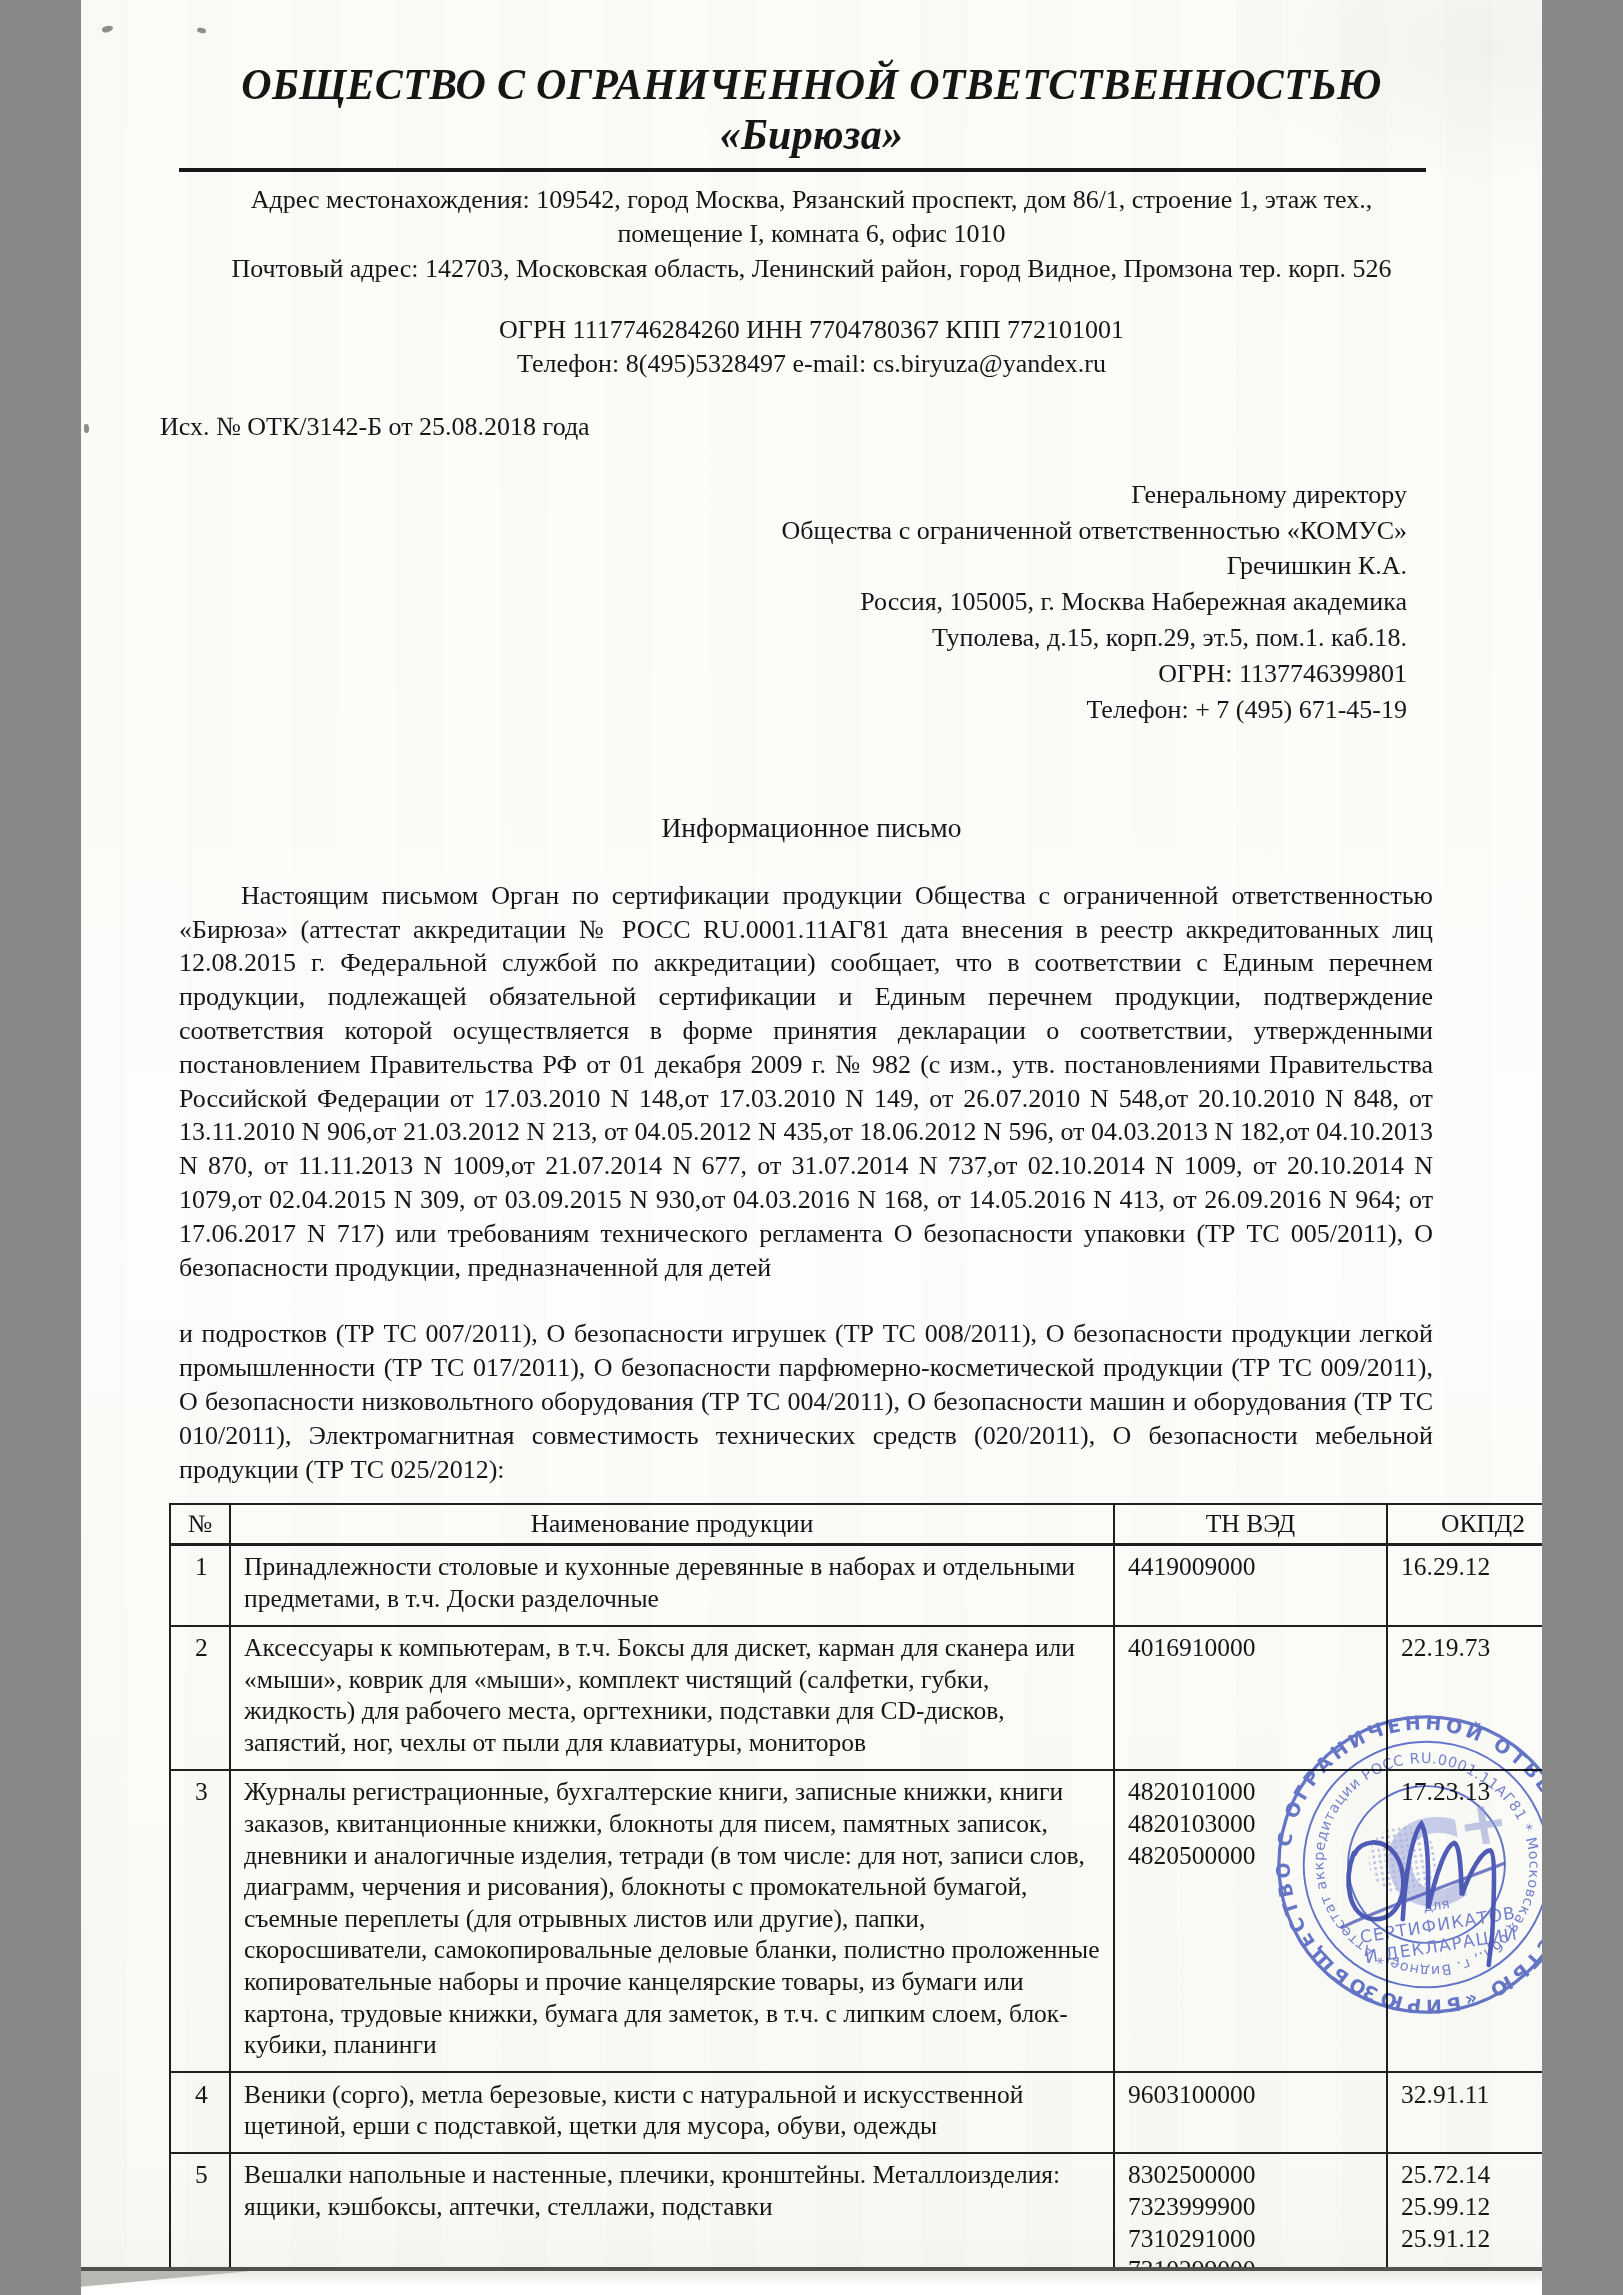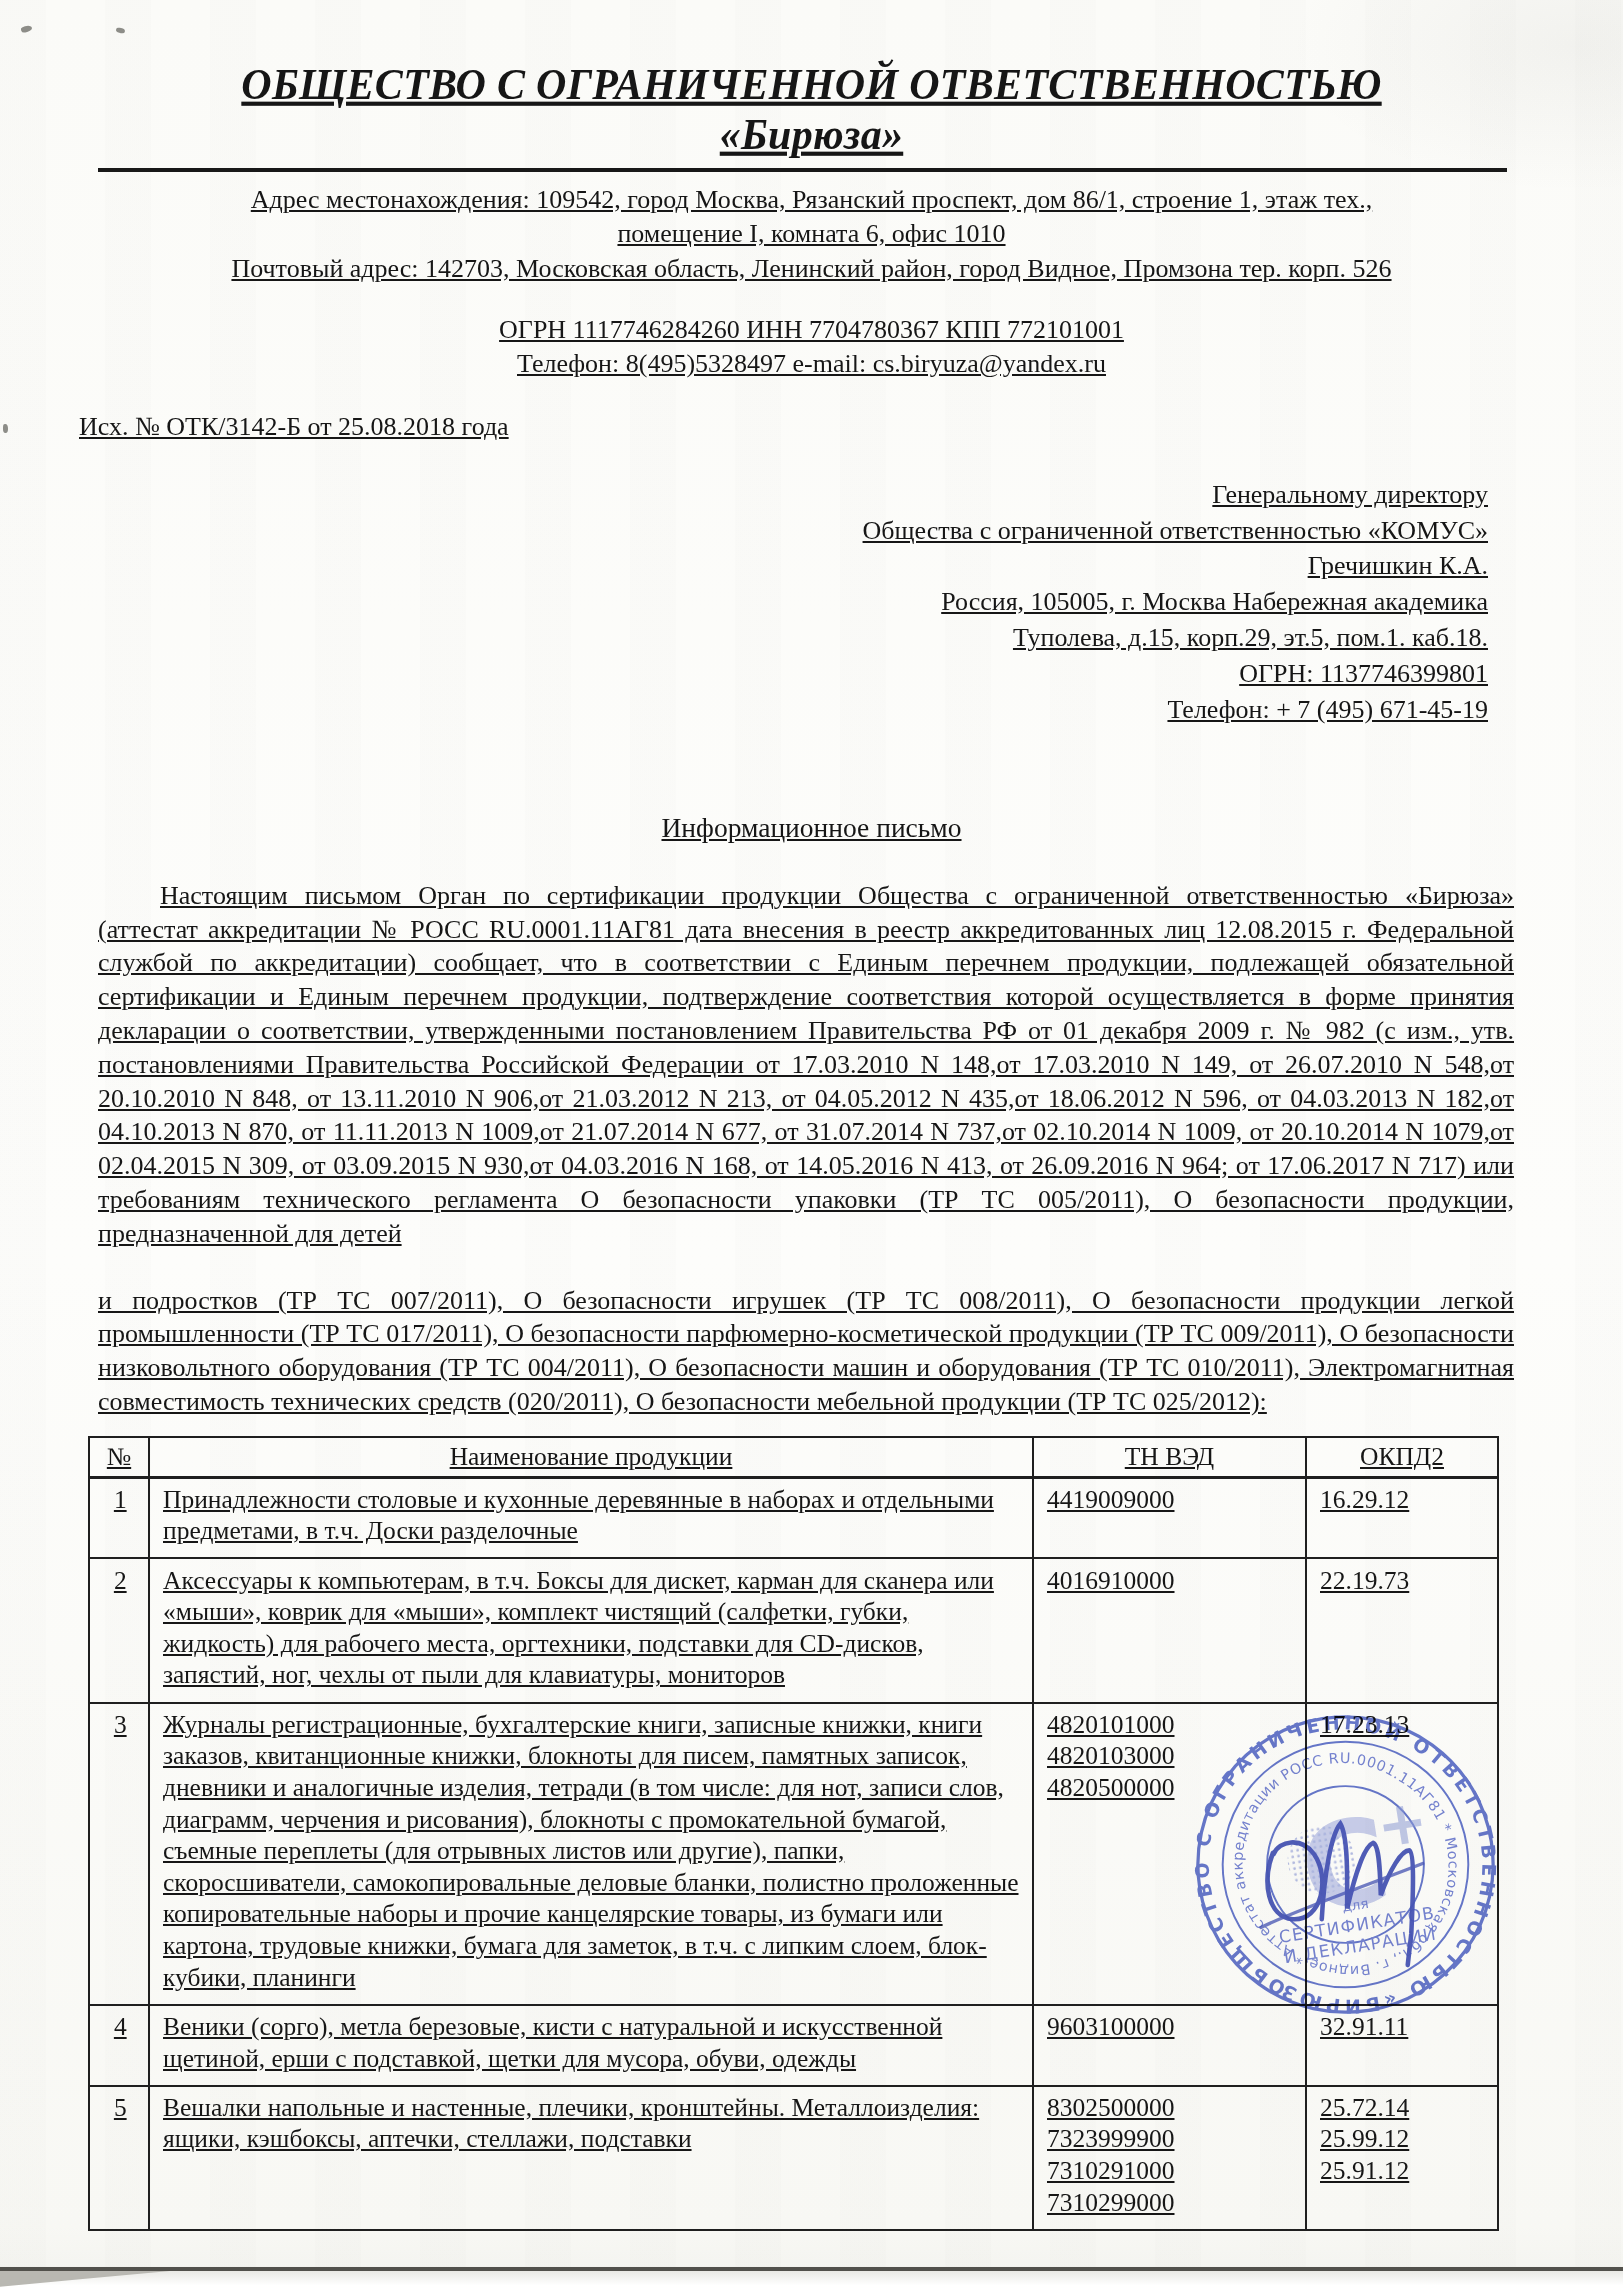--- a/index.html
+++ b/index.html
@@ -1,24 +1,23 @@
 <!DOCTYPE html>
 <html style="font-size:10.5px"><head>
 <meta charset="utf-8">
 <style>
   html,body{margin:0;padding:0;background:#888;}
   .page{
     position:relative;
-    width:1623px;height:2295px;
+    width:1461px;height:2295px;
     margin:0 auto;
     background:linear-gradient(180deg,#fbfbf8 0%,#fdfdfb 55%,#f8f8f4 97%,#f2f2ee 100%);
     font-family:"Liberation Serif", serif;
     color:#161616;
     overflow:hidden;
-    text-decoration:underline;
   }
   .page::before{
     content:"";position:absolute;inset:0;pointer-events:none;
     background:
       radial-gradient(406px 209px at 97% 2%, rgba(120,120,110,0.07), rgba(0,0,0,0) 70%),
       repeating-linear-gradient(90deg, rgba(60,60,55,0.012) 0 46px, rgba(0,0,0,0) 46px 105px);
   }
   .speck{position:absolute;background:#8d8d88;border-radius:40% 60% 50% 50%;}
   .speck.s1{left:21px;top:26px;width:11px;height:5.9px;transform:rotate(-18deg);}
   .speck.s2{left:116px;top:27.5px;width:8.5px;height:5.2px;transform:rotate(12deg);}

